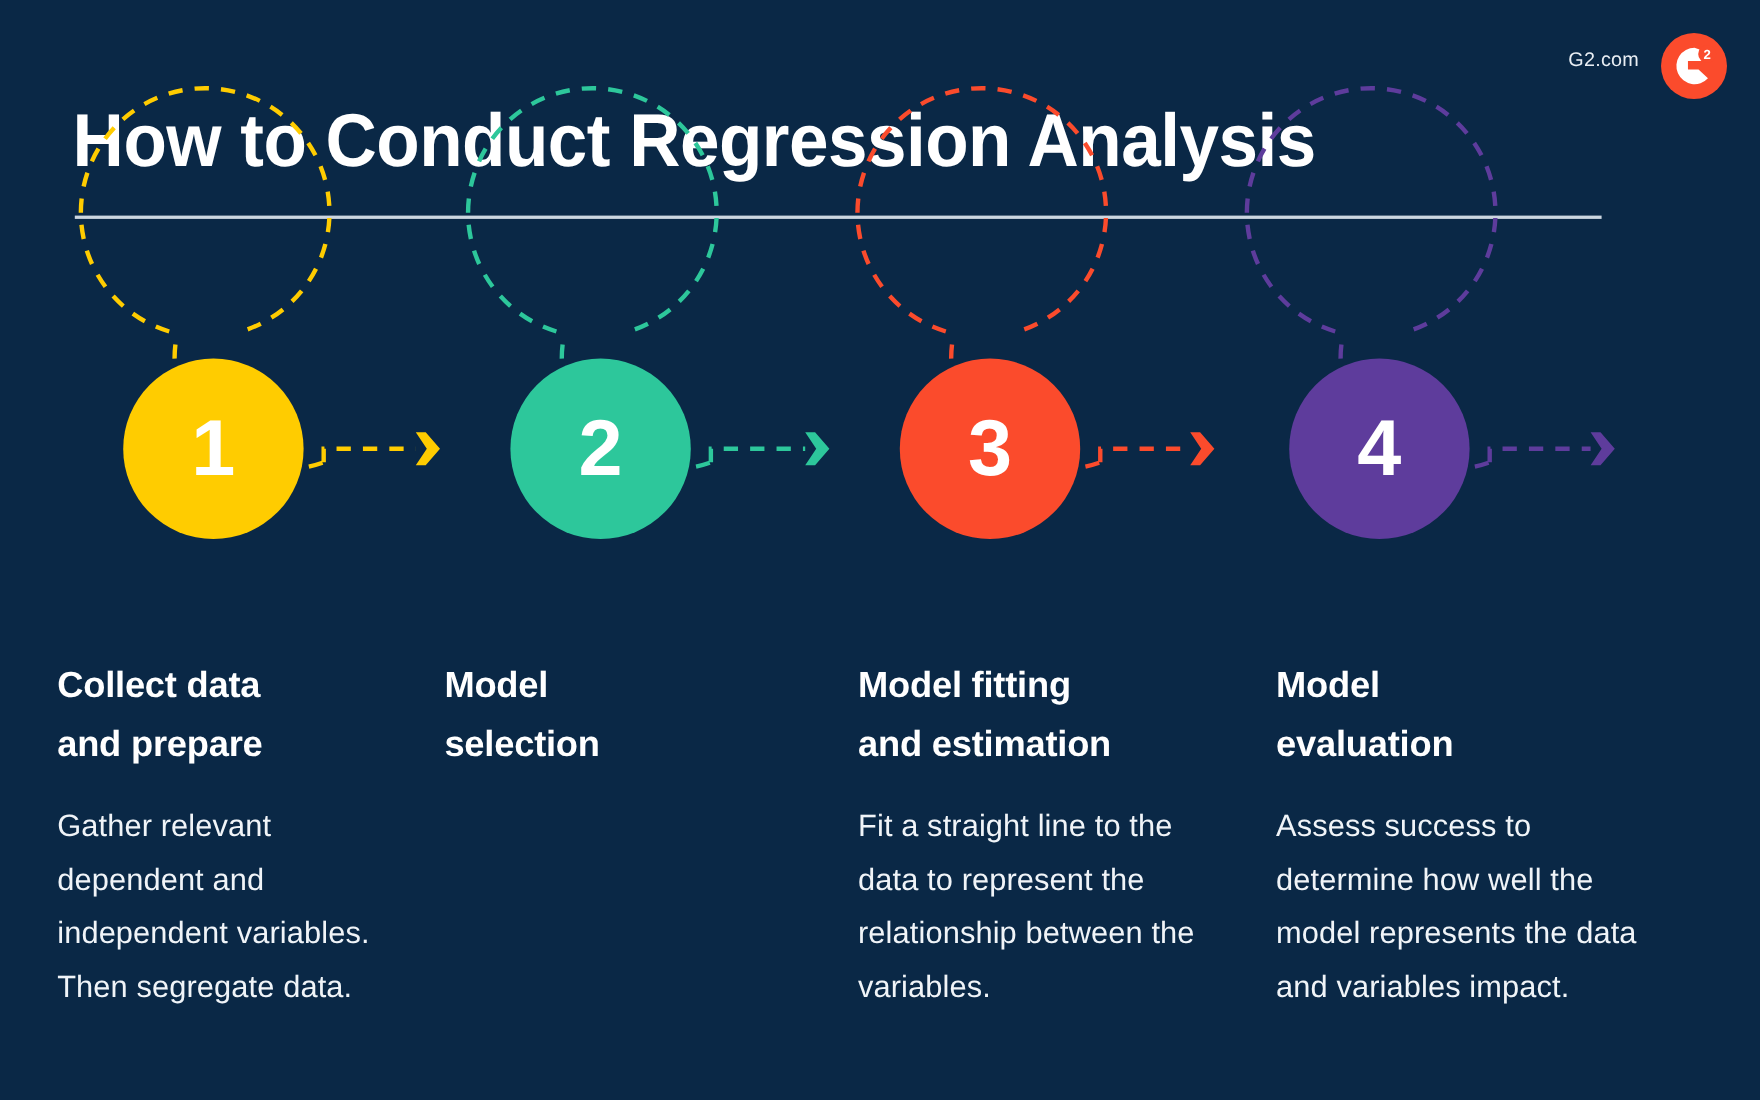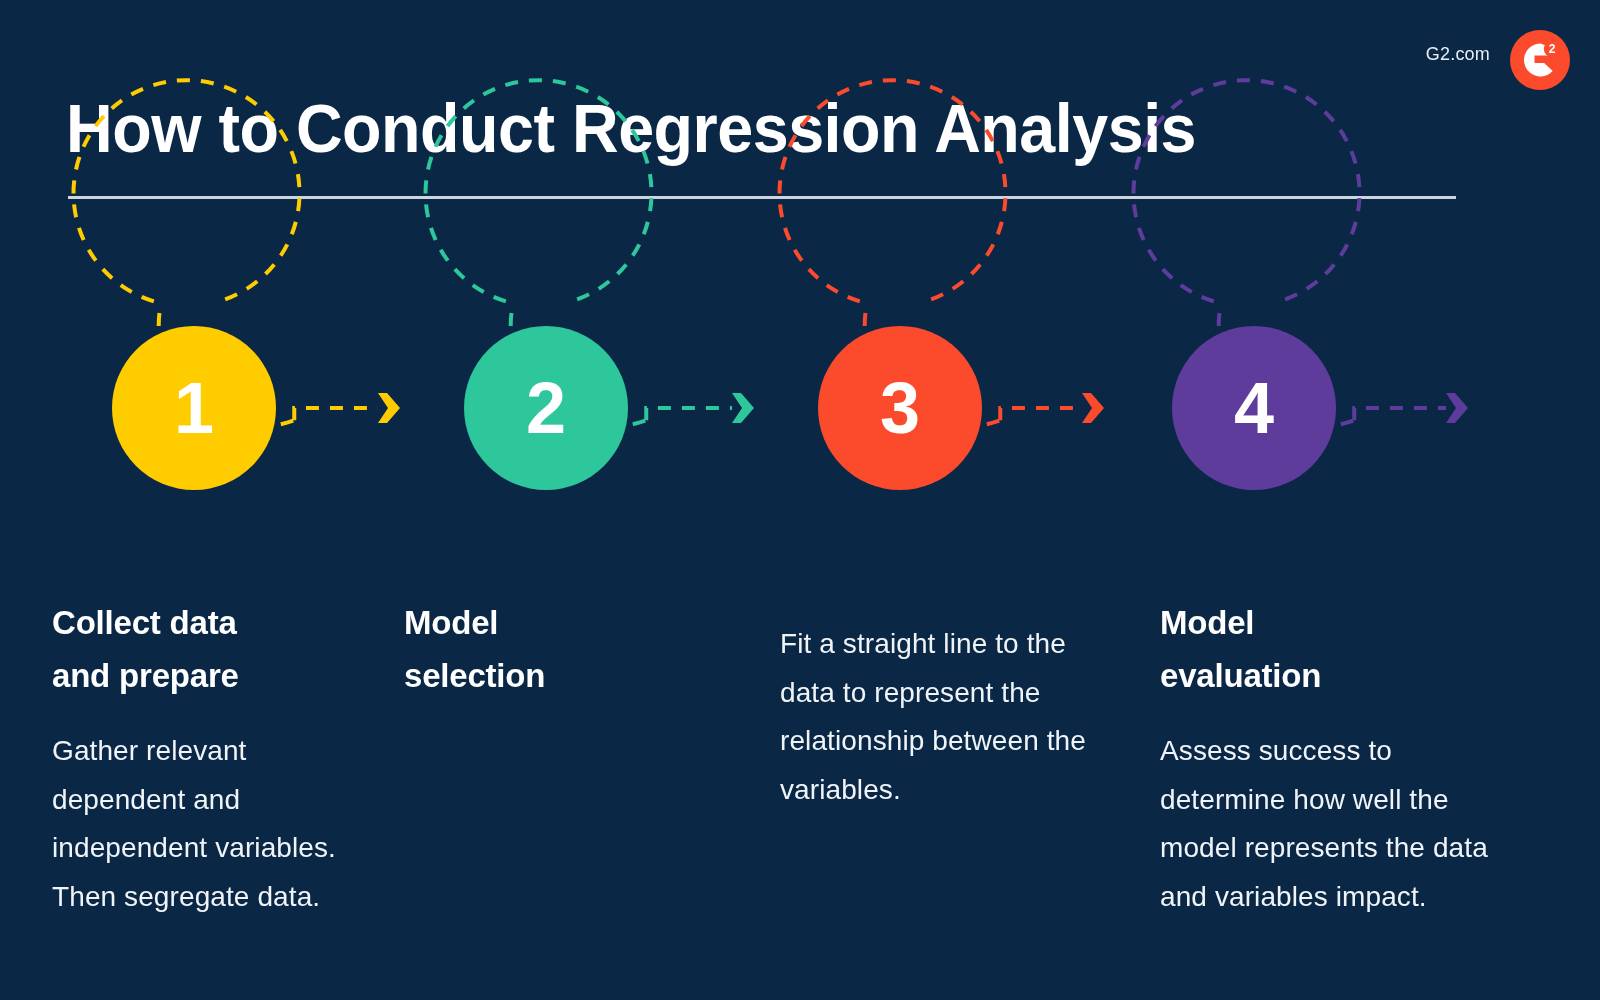--- a/index.html
+++ b/index.html
@@ -153,20 +153,22 @@
   <div class="col" style="left:52px; width:330px;">
     <div class="col-head">Collect data
 and prepare</div>
     <div class="col-body">Gather relevant dependent and independent variables. Then segregate data.</div>
   </div>
   <div class="col" style="left:404px; width:340px;">
     <div class="col-head">Model
 selection</div>
   </div>
   <div class="col" style="left:780px; width:345px;">
+    <div class="col-head">Model fitting
+and estimation</div>
     <div class="col-body">Fit a straight line to the data to represent the relationship between the variables.</div>
   </div>
   <div class="col" style="left:1160px; width:330px;">
     <div class="col-head">Model
 evaluation</div>
     <div class="col-body">Assess success to determine how well the model represents the data and variables impact.</div>
   </div>
 
 </div>
 

